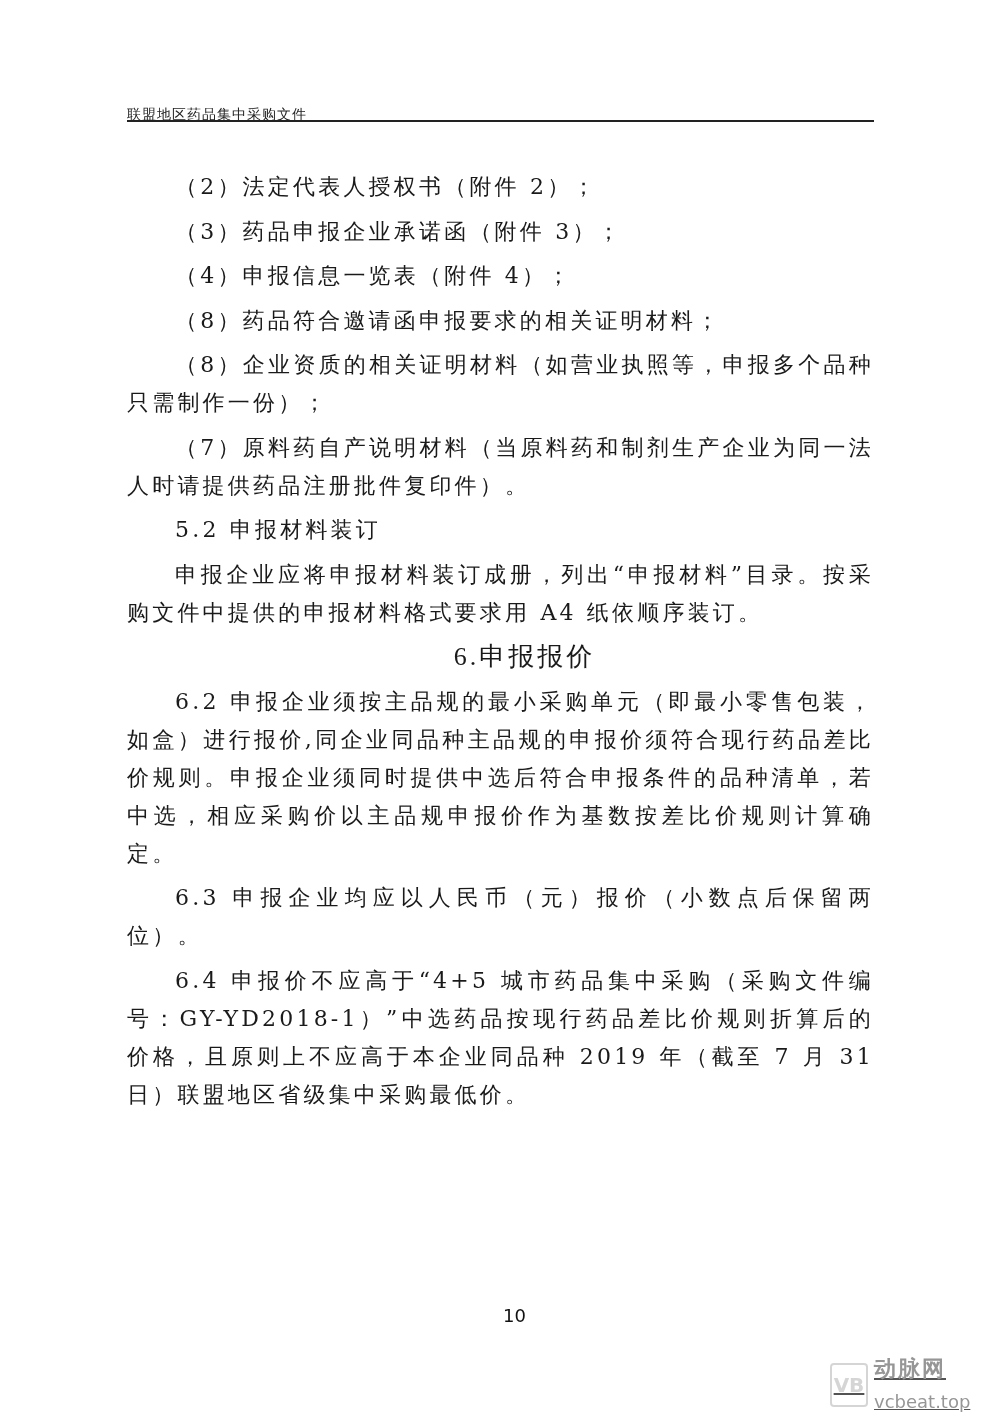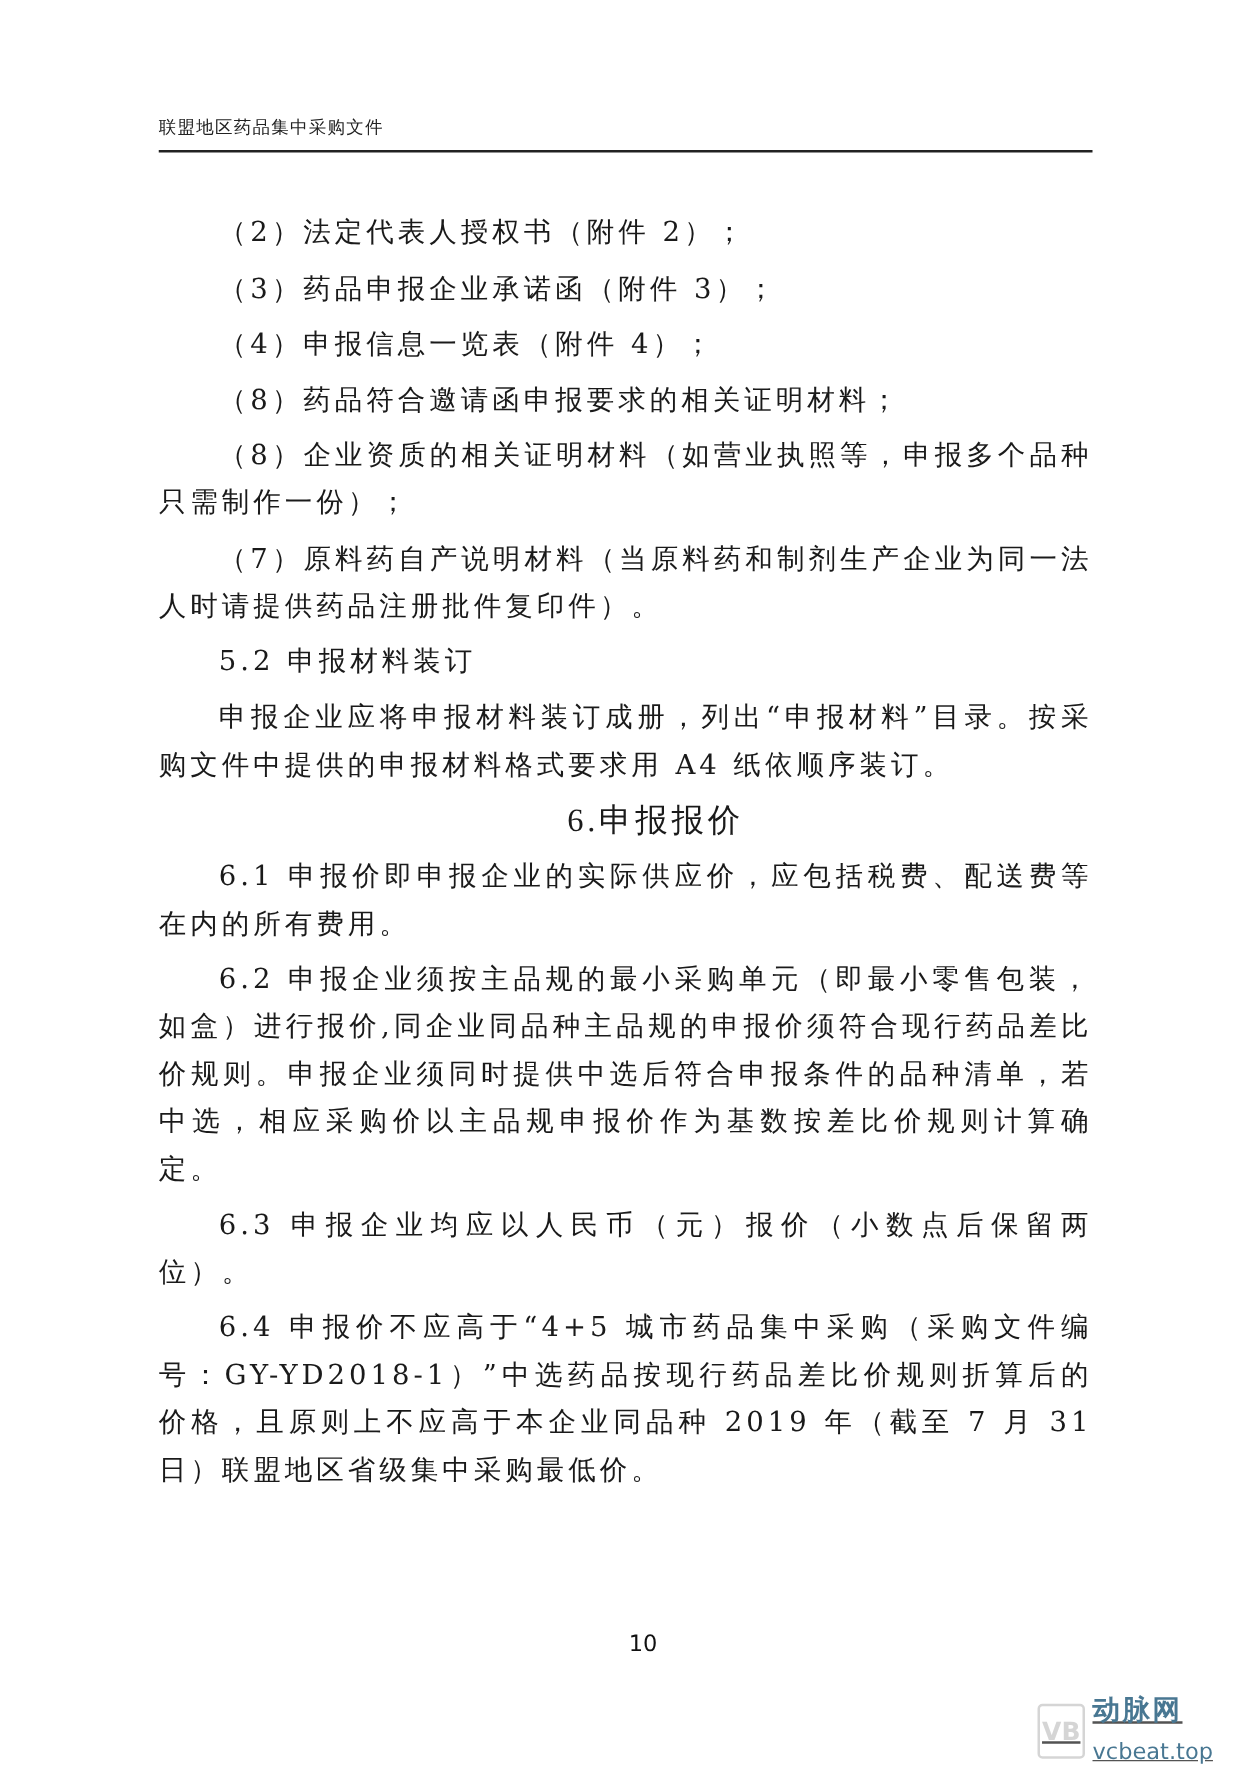--- a/index.html
+++ b/index.html
@@ -1,51 +1,50 @@
 <!DOCTYPE html>
 <html><head>
 <meta charset="utf-8">
 <style>
   html, body { margin: 0; padding: 0; background: #ffffff; }
   body { width: 1000px; height: 1414px; position: relative; overflow: hidden;
          font-family: "DejaVu Serif", "Liberation Serif", serif; color: #1a1a1a; }
-  .header-title { position: absolute; left: 127px; top: 93px; font-size: 14px; letter-spacing: 1px; color: #222;
+  .header-title { position: absolute; left: 127px; top: 106px; font-size: 14px; letter-spacing: 1px; color: #222;
                   font-family: Liberation Serif, serif; }
   .header-rule { position: absolute; left: 127px; top: 120px; width: 747px; height: 2px; background: #222; }
   .body-text { position: absolute; left: 127px; top: 168px; width: 747px; }
   .para { font-size: 22px; line-height: 38px; margin: 0 0 6.5px 0; letter-spacing: 3.2px; text-align: justify; }
   .indent { text-indent: 48px; }
   .heading { font-size: 26px; line-height: 38px; margin: 0 0 6.5px 0; text-indent: 48px; letter-spacing: 3px;
              font-family: Liberation Serif, serif; text-align: center; }
   .page-num { position: absolute; left: 503px; top: 1305px; font-size: 18px; font-family: "DejaVu Sans", sans-serif; color: #111; }
   .watermark { position: absolute; left: 830px; top: 1358px; display: flex; align-items: center; gap: 6px; opacity: 0.75; text-decoration: underline; }
   .wm-logo { width: 34px; height: 40px; border: 2px solid #c8c8c8; border-radius: 4px; color: #c8c8c8;
              font-family: "DejaVu Sans", sans-serif; font-weight: bold; font-size: 20px;
              display: flex; align-items: center; justify-content: center; }
-  .wm-text { display: flex; flex-direction: column; color: #0c4a6e; font-family: "DejaVu Sans", sans-serif; line-height: 1; }
+  .wm-text { display: flex; flex-direction: column; color: #737373; font-family: "DejaVu Sans", sans-serif; line-height: 1; }
   .wm-cn { font-size: 22px; letter-spacing: 2px; font-weight: bold; }
   .wm-en { font-size: 18px; margin-top: 13px; }
 </style>
 </head>
 <body>
 
 <div class="header-title">联盟地区药品集中采购文件</div>
 <div class="header-rule"></div>
 
 <div class="body-text">
   <p class="para indent">（2）法定代表人授权书（附件 2）；</p>
   <p class="para indent">（3）药品申报企业承诺函（附件 3）；</p>
   <p class="para indent">（4）申报信息一览表（附件 4）；</p>
   <p class="para indent">（8）药品符合邀请函申报要求的相关证明材料；</p>
   <p class="para indent">（8）企业资质的相关证明材料（如营业执照等，申报多个品种只需制作一份）；</p>
   <p class="para indent">（7）原料药自产说明材料（当原料药和制剂生产企业为同一法人时请提供药品注册批件复印件）。</p>
   <p class="para indent">5.2 申报材料装订</p>
   <p class="para indent">申报企业应将申报材料装订成册，列出“申报材料”目录。按采购文件中提供的申报材料格式要求用 A4 纸依顺序装订。</p>
   <p class="heading">6.申报报价</p>
-  <p class="para indent">6.1 申报价即申报企业的实际供应价，应包括税费、配送费等在内的所有费用。</p>
   <p class="para indent">6.2 申报企业须按主品规的最小采购单元（即最小零售包装，如盒）进行报价,同企业同品种主品规的申报价须符合现行药品差比价规则。申报企业须同时提供中选后符合申报条件的品种清单，若中选，相应采购价以主品规申报价作为基数按差比价规则计算确定。</p>
   <p class="para indent">6.3 申报企业均应以人民币（元）报价（小数点后保留两位）。</p>
   <p class="para indent">6.4 申报价不应高于“4+5 城市药品集中采购（采购文件编号：GY-YD2018-1）”中选药品按现行药品差比价规则折算后的价格，且原则上不应高于本企业同品种 2019 年（截至 7 月 31 日）联盟地区省级集中采购最低价。</p>
 </div>
 
 <div class="page-num">10</div>
 
 <div class="watermark">
   <div class="wm-logo">VB</div>
   <div class="wm-text">

